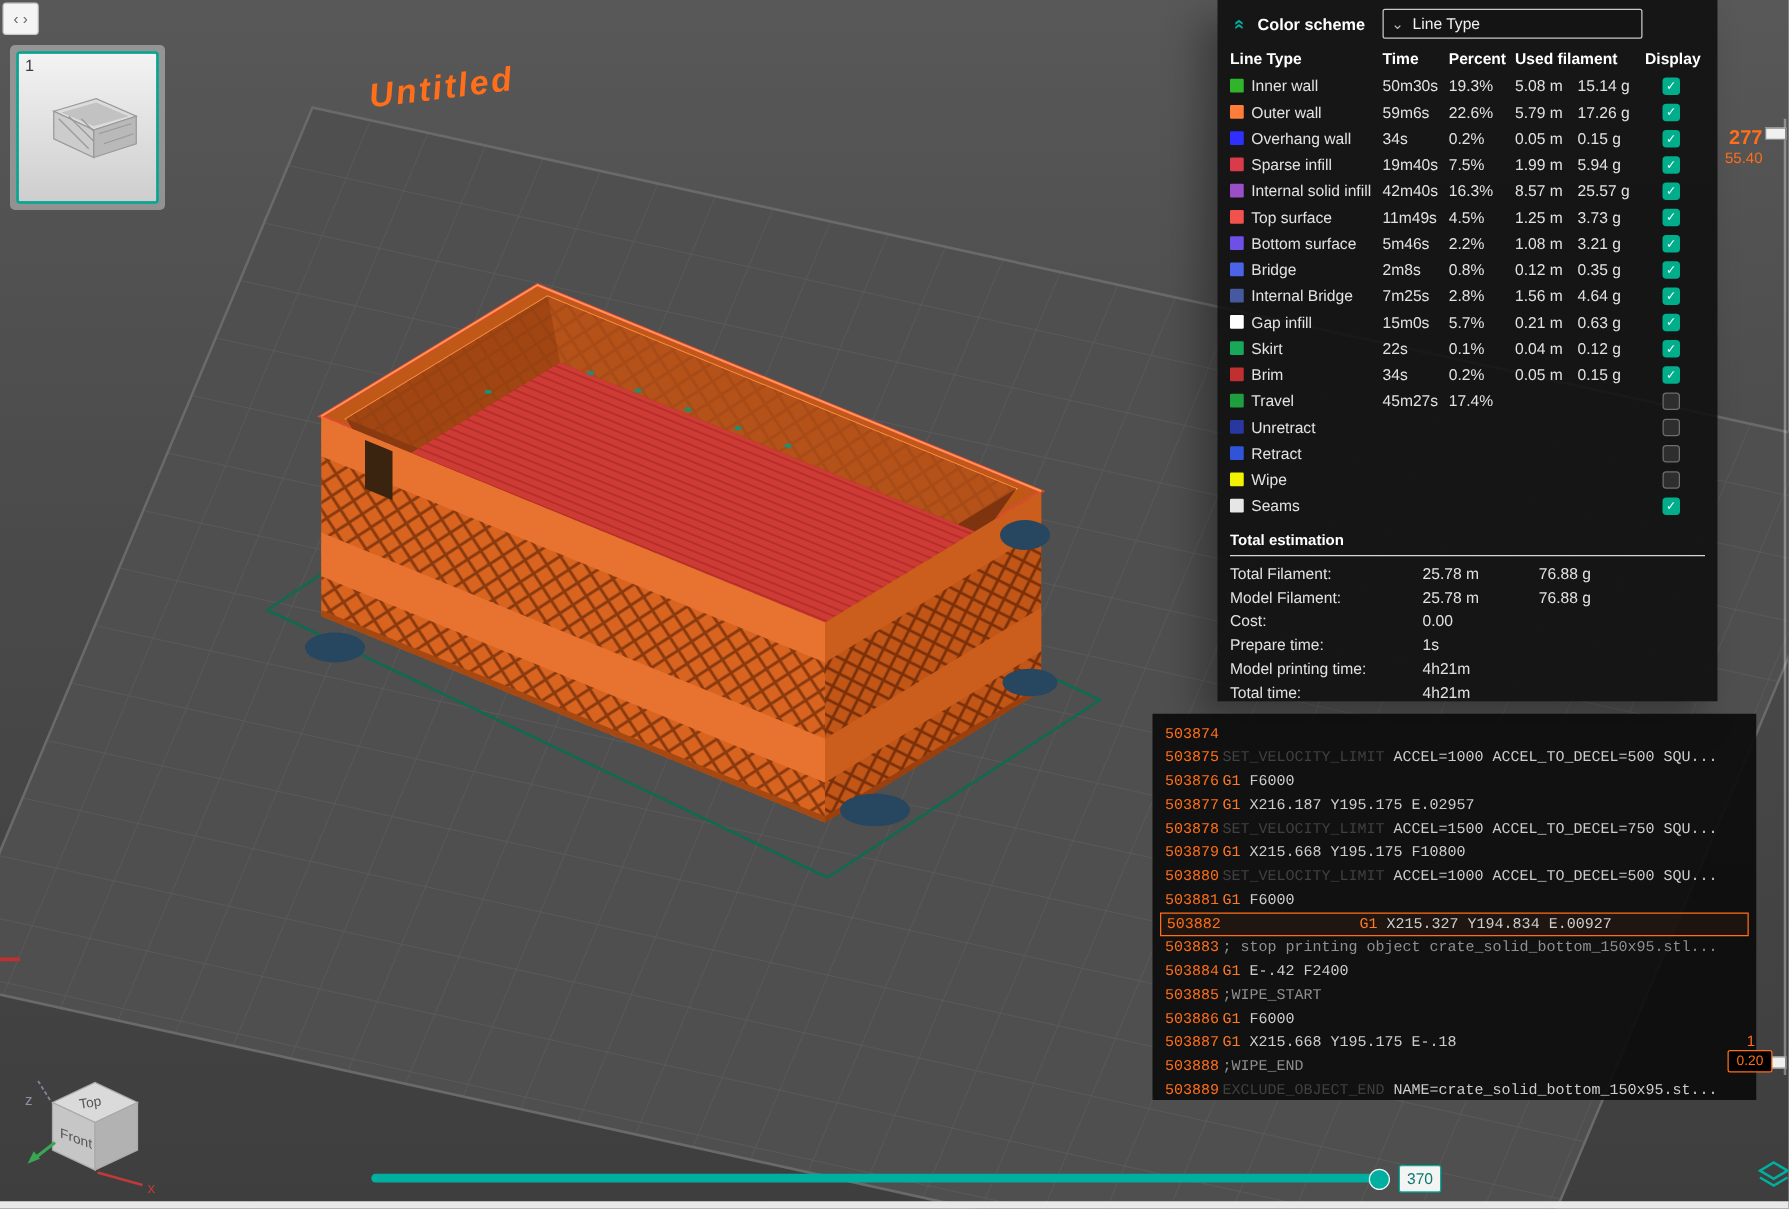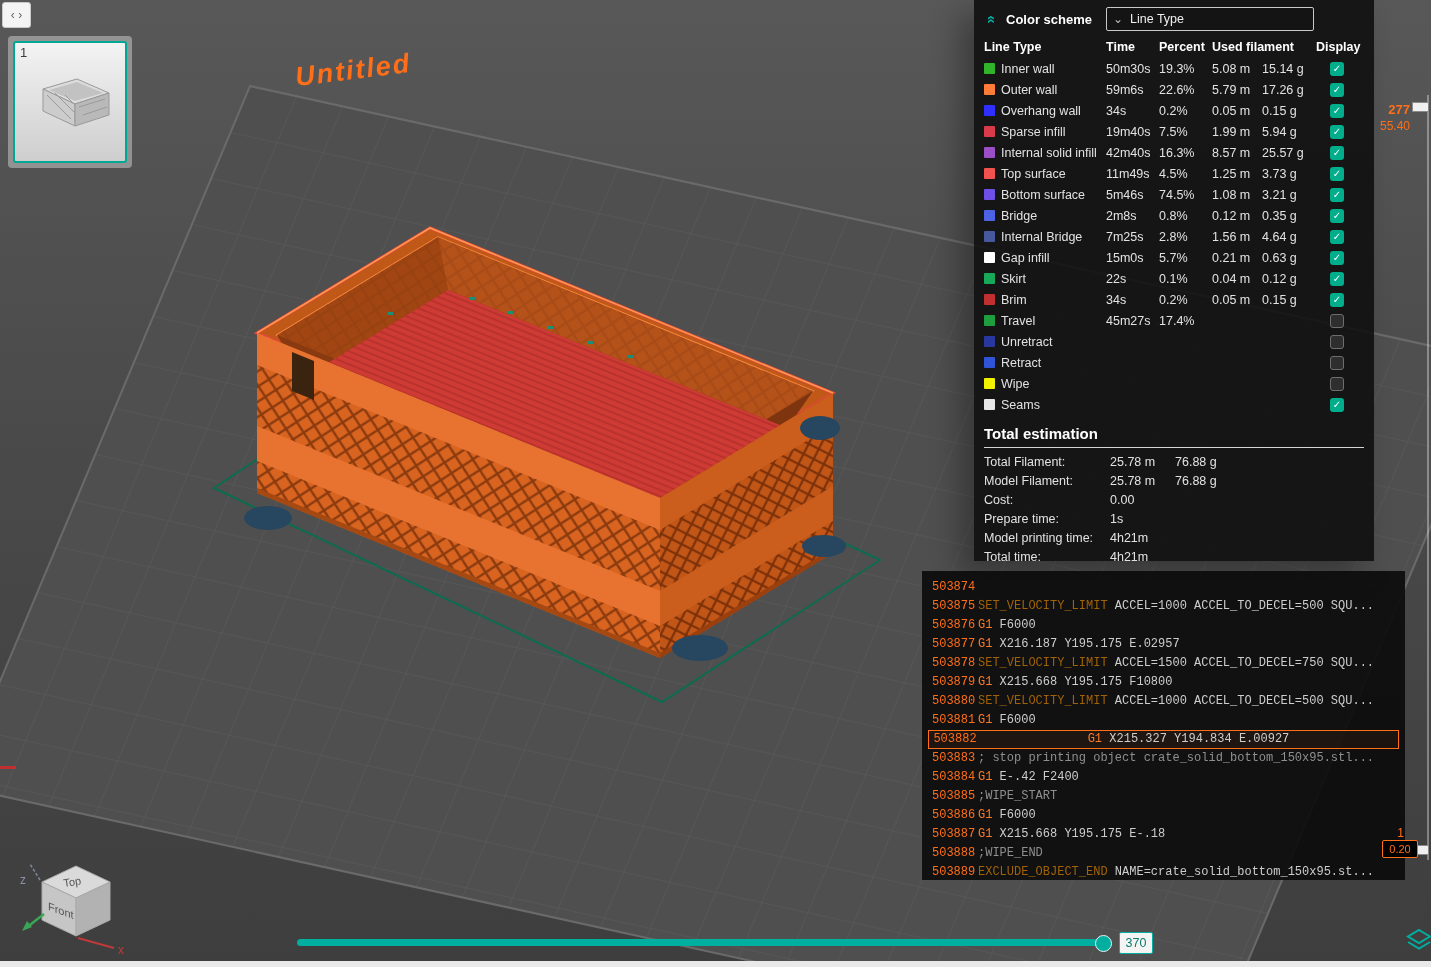--- a/index.html
+++ b/index.html
@@ -63,45 +63,45 @@
     height:21px;align-items:center;
   }
   .swatch{width:11px;height:11px;border-radius:1px;display:inline-block;}
   .lt-cb{
     width:14px;height:14px;border-radius:3px;margin-left:14px;
     display:flex;align-items:center;justify-content:center;
     font-size:10px;color:#fff;cursor:pointer;
   }
   .lt-cb.on{background:#00AE8C;}
   .lt-cb.off{background:#2e2e2e;border:1px solid #6e6e6e;box-sizing:border-box;}
-  .te-title{color:#fff;font-weight:bold;font-size:15px;margin-top:10px;}
+  .te-title{color:#fff;font-weight:bold;font-size:12px;margin-top:10px;}
   .te-hr{border:none;border-top:1px solid #d6d6d6;margin:5px 0 4px 0;}
-  .te-row{display:grid;grid-template-columns:126px 65px 1fr;height:19px;align-items:center;}
+  .te-row{display:grid;grid-template-columns:126px 65px 1fr;height:19px;align-items:center;gap:28px;}
   
   .gcode-panel{
     position:absolute;left:922px;top:571px;width:483px;height:309px;
     background:rgba(10,10,10,.9);box-sizing:border-box;padding:7px 6px;
     font-family:"Liberation Mono","DejaVu Sans Mono",monospace;font-size:12px;
     overflow:hidden;
   }
   .g-line{display:grid;grid-template-columns:50px 1fr;height:19px;line-height:19px;
     white-space:nowrap;cursor:pointer;}
   .g-line .g-num{color:#FF6E19;padding-left:4px;}
   .g-line.hl{outline:1px solid #FF6E19;outline-offset:-1px;background:rgba(255,110,25,.06);text-align:center;}
   .tk-cmd{color:#FF7A28;}
-  .tk-key{color:#a16207;}
+  .tk-key{color:#404040;}
   .tk-plain{color:#CDCDCD;}
   .tk-comment{color:#8F8F8F;}
   
   .vtrack{position:absolute;left:1427px;top:95px;width:2px;height:765px;background:rgba(255,255,255,.35);}
   .vthumb{position:absolute;width:15px;height:8px;background:#f0f0f0;border:1px solid #8a8a8a;cursor:pointer;}
   .vthumb.top{left:1412px;top:102px;}
   .vthumb.bot{left:1412px;top:845px;}
   .vlabel{position:absolute;color:#FF6E19;text-align:right;}
-  .vl-layer-top{left:1378px;top:102px;width:32px;font-size:13px;font-weight:bold;}
+  .vl-layer-top{left:1378px;top:102px;width:32px;font-size:16px;font-weight:bold;}
   .vl-h-top{left:1372px;top:119px;width:38px;font-size:12px;}
   .vl-layer-bot{left:1388px;top:826px;width:16px;font-size:12px;}
   .vl-h-bot{
     left:1382px;top:840px;width:34px;height:16px;background:#000000;
     border:1px solid #FF6E19;border-radius:2px;font-size:11px;text-align:center;line-height:16px;
   }
   .htrack{position:absolute;left:297px;top:939px;width:804px;height:7px;background:#00AFA0;border-radius:4px;cursor:pointer;}
   .hthumb{position:absolute;left:1095px;top:935px;width:15px;height:15px;border-radius:50%;
     background:#00AFA0;border:1px solid #e6f5f2;cursor:pointer;}
   .hlabel{
@@ -278,21 +278,21 @@
         <span>11m49s</span>
         <span>4.5%</span>
         <span>1.25 m</span>
         <span>3.73 g</span>
         <span class="lt-cb on">✓</span>
       </div>
       <div class="lt-row">
         <span class="swatch" style="background: rgb(110, 79, 232);"></span>
         <span>Bottom surface</span>
         <span>5m46s</span>
-        <span>74.5%</span>
+        <span>2.2%</span>
         <span>1.08 m</span>
         <span>3.21 g</span>
         <span class="lt-cb on">✓</span>
       </div>
       <div class="lt-row">
         <span class="swatch" style="background: rgb(76, 99, 230);"></span>
         <span>Bridge</span>
         <span>2m8s</span>
         <span>0.8%</span>
         <span>0.12 m</span>

